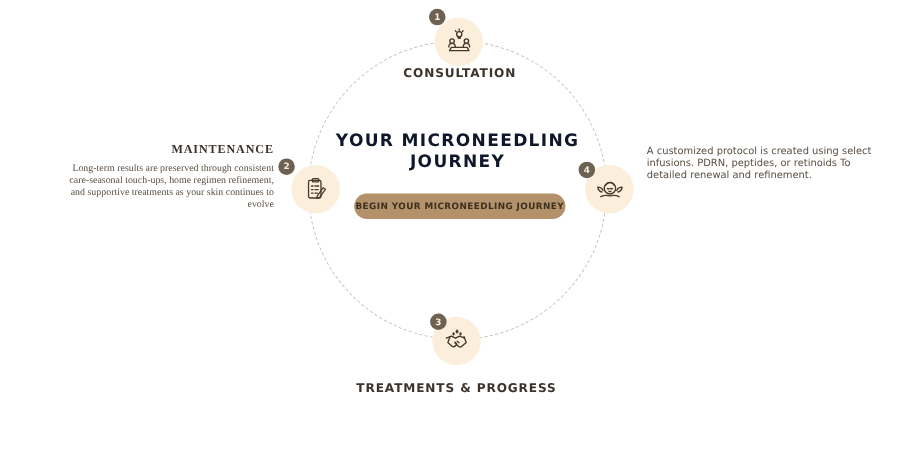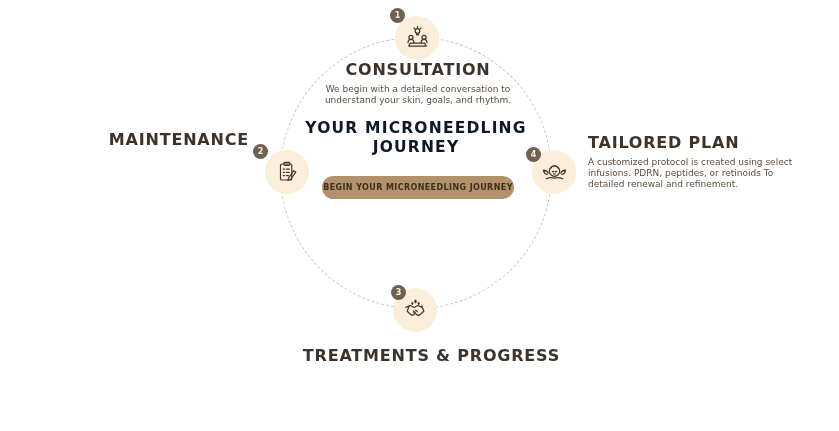--- a/index.html
+++ b/index.html
@@ -49,35 +49,35 @@
   .ic-left   { left: 265px; top: 150px; z-index: 2; }
   .bd-left   { left: 253px; top: 144px; }
   .ic-bottom { left: 393px; top: 288px; z-index: 2; }
   .bd-bottom { left: 391px; top: 285px; }
   .ic-right  { left: 532px; top: 150px; z-index: 2; }
   .bd-right  { left: 526px; top: 147px; }
 
   
   .step-text { position: absolute; }
   .step-title {
-    font-size: 16px;
+    font-size: 11px;
     font-weight: bold;
     letter-spacing: 0.8px;
     color: #3e332a;
     margin-bottom: 5px;
   }
   .step-desc {
     font-size: 9px;
     line-height: 11px;
     color: #5b4f43;
   }
 
   .tx-top    { left: 307px; top: 60px;  width: 222px; text-align: center; }
-  .tx-left   { left: 53px;  top: 130px; width: 196px; text-align: right; }
-  .tx-bottom { left: 270px; top: 346px; width: 290px; text-align: right; }
+  .tx-left   { left: 53px;  top: 130px; width: 196px; text-align: right; font-family: Liberation Serif, serif; }
+  .tx-bottom { left: 270px; top: 346px; width: 290px; text-align: center; }
   .tx-right  { left: 588px; top: 133px; width: 206px; text-align: left; }
 
   
   .center-title {
     position: absolute;
     left: 298px; top: 119px;
     width: 236px;
     text-align: center;
     font-size: 15.5px;
     font-weight: bold;
@@ -121,41 +121,41 @@
         <circle cx="6.2" cy="11" r="1.8"></circle>
         <path d="M3.6 15.7c0-1.8 1.1-2.9 2.6-2.9s2.6 1.1 2.6 2.9"></path>
         <circle cx="17.8" cy="11" r="1.8"></circle>
         <path d="M15.2 15.7c0-1.8 1.1-2.9 2.6-2.9s2.6 1.1 2.6 2.9"></path>
         <path d="M5.6 16.1h12.8l1.4 2.6H4.2z"></path>
       </svg>
     </span>
   </div>
   <div class="step-text tx-top">
     <div class="step-title">CONSULTATION</div>
-    <div class="step-desc">We begin with a detailed conversation to understand your skin, goals, and rhythm.</div>
   </div>
 
   <div class="badge bd-left">2</div>
   <div class="icon-circle ic-left">
     <span>
       <svg width="26" height="26" viewBox="0 0 24 24" fill="none" stroke="#45392d" stroke-width="1.1" stroke-linecap="round" stroke-linejoin="round">
         <rect x="6" y="4.6" width="10.4" height="14.8" rx="1.2"></rect>
         <rect x="9.2" y="3.1" width="5.4" height="2.8" rx="0.8"></rect>
         <path d="M8.5 9.3h1.3"></path>
           <path d="M11.4 9.3h3"></path>
         <path d="M8.5 12.3h1.3"></path>
           <path d="M11.4 12.3h2.6"></path>
         <path d="M8.5 15.3h1.3"></path>
           <path d="M11.4 15.3h2"></path>
         <path d="M13.4 17.6l4.8-6.8 1.9 1.3-4.8 6.8-2.5.7z"></path>
       </svg>
     </span>
   </div>
   <div class="step-text tx-left">
     <div class="step-title">MAINTENANCE</div>
+    <div class="step-desc">Long-term results are preserved through consistent care-seasonal touch-ups, home regimen refinement, and supportive treatments as your skin continues to evolve</div>
   </div>
 
   <div class="badge bd-bottom">3</div>
   <div class="icon-circle ic-bottom">
     <span>
       <svg width="27" height="27" viewBox="0 0 24 24" fill="none" stroke="#45392d" stroke-width="1.1" stroke-linecap="round" stroke-linejoin="round">
         <path d="M12 2.8l.7 1.1-.7 1.1-.7-1.1z"></path>
         <path d="M9.2 5l.5.8-.5.8-.5-.8z"></path>
         <path d="M14.8 5l.5.8-.5.8-.5-.8z"></path>
         <path d="M3.4 9.2l4-1.6 3.4 1.7 3.3-1.7 3.9 1.6"></path>
@@ -179,20 +179,19 @@
         <path d="M10 11q.7.7 1.4 0"></path>
           <path d="M12.6 11q.7.7 1.4 0"></path>
         <path d="M11.2 13.2q.8.6 1.6 0"></path>
         <path d="M5.4 13.8c-1.9-.5-3-1.8-3.2-3.9 2.1 0 3.5.9 4.2 2.7"></path>
         <path d="M18.6 13.8c1.9-.5 3-1.8 3.2-3.9-2.1 0-3.5.9-4.2 2.7"></path>
         <path d="M4.6 17.6c2.4-1.2 4.9-1.4 7.4-.6 2.5-.8 5-.6 7.4.6"></path>
       </svg>
     </span>
   </div>
   <div class="step-text tx-right">
-    <div class="step-title">TAILORED PLAN</div>
     <div class="step-desc">A customized protocol is created using select infusions. PDRN, peptides, or retinoids To detailed renewal and refinement.</div>
   </div>
 
   <div class="center-title">YOUR MICRONEEDLING JOURNEY</div>
   <button class="cta-button">BEGIN YOUR MICRONEEDLING JOURNEY</button>
 
 </div>
 
 </body></html>

